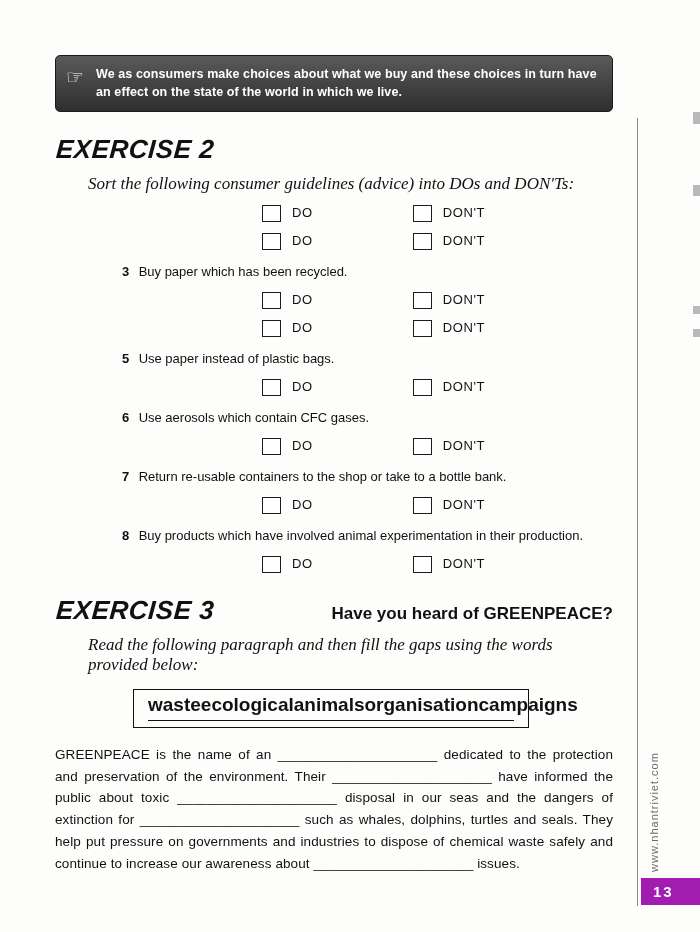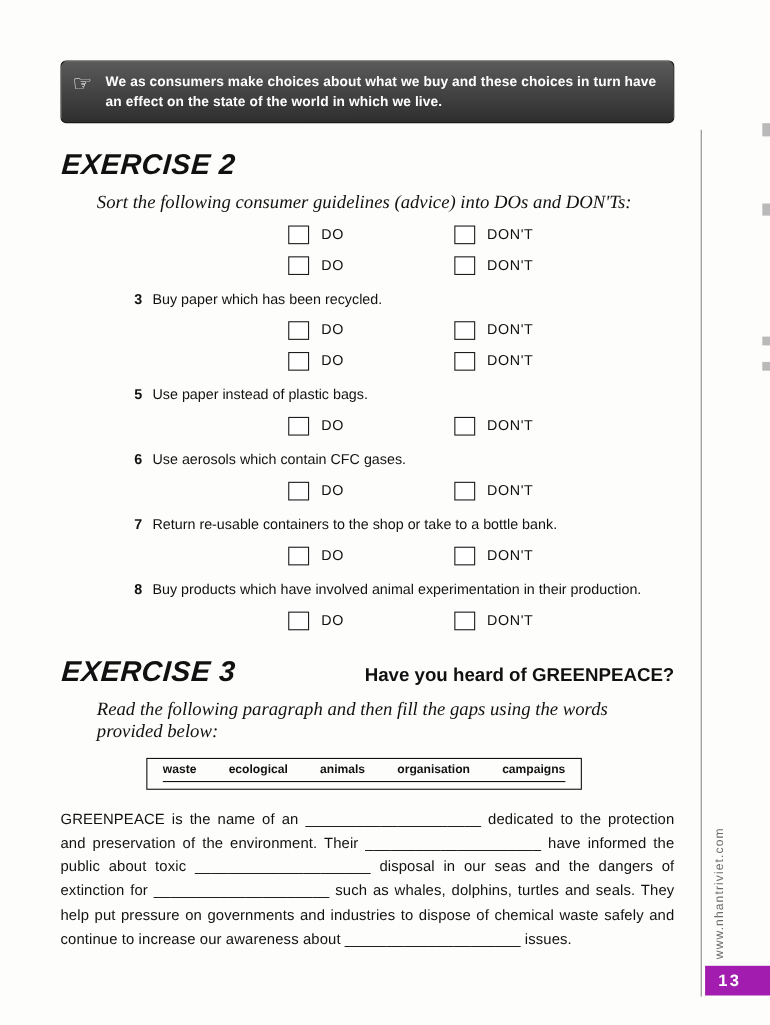--- a/index.html
+++ b/index.html
@@ -106,21 +106,21 @@
     margin: 14px 0 0 78px;
     width: 396px;
     border: 1.5px solid #111;
     padding: 4px 14px 6px 14px;
     box-sizing: border-box;
   }
   .word-bank-words {
     display: flex;
     justify-content: space-between;
     font-weight: bold;
-    font-size: 11px;
+    font-size: 19px;
     padding-bottom: 4px;
   }
   .word-bank-rule {
     border-top: 1.2px solid #111;
     height: 0;
   }
   .gap-paragraph {
     margin-top: 16px;
     font-size: 13.5px;
     line-height: 1.62;

